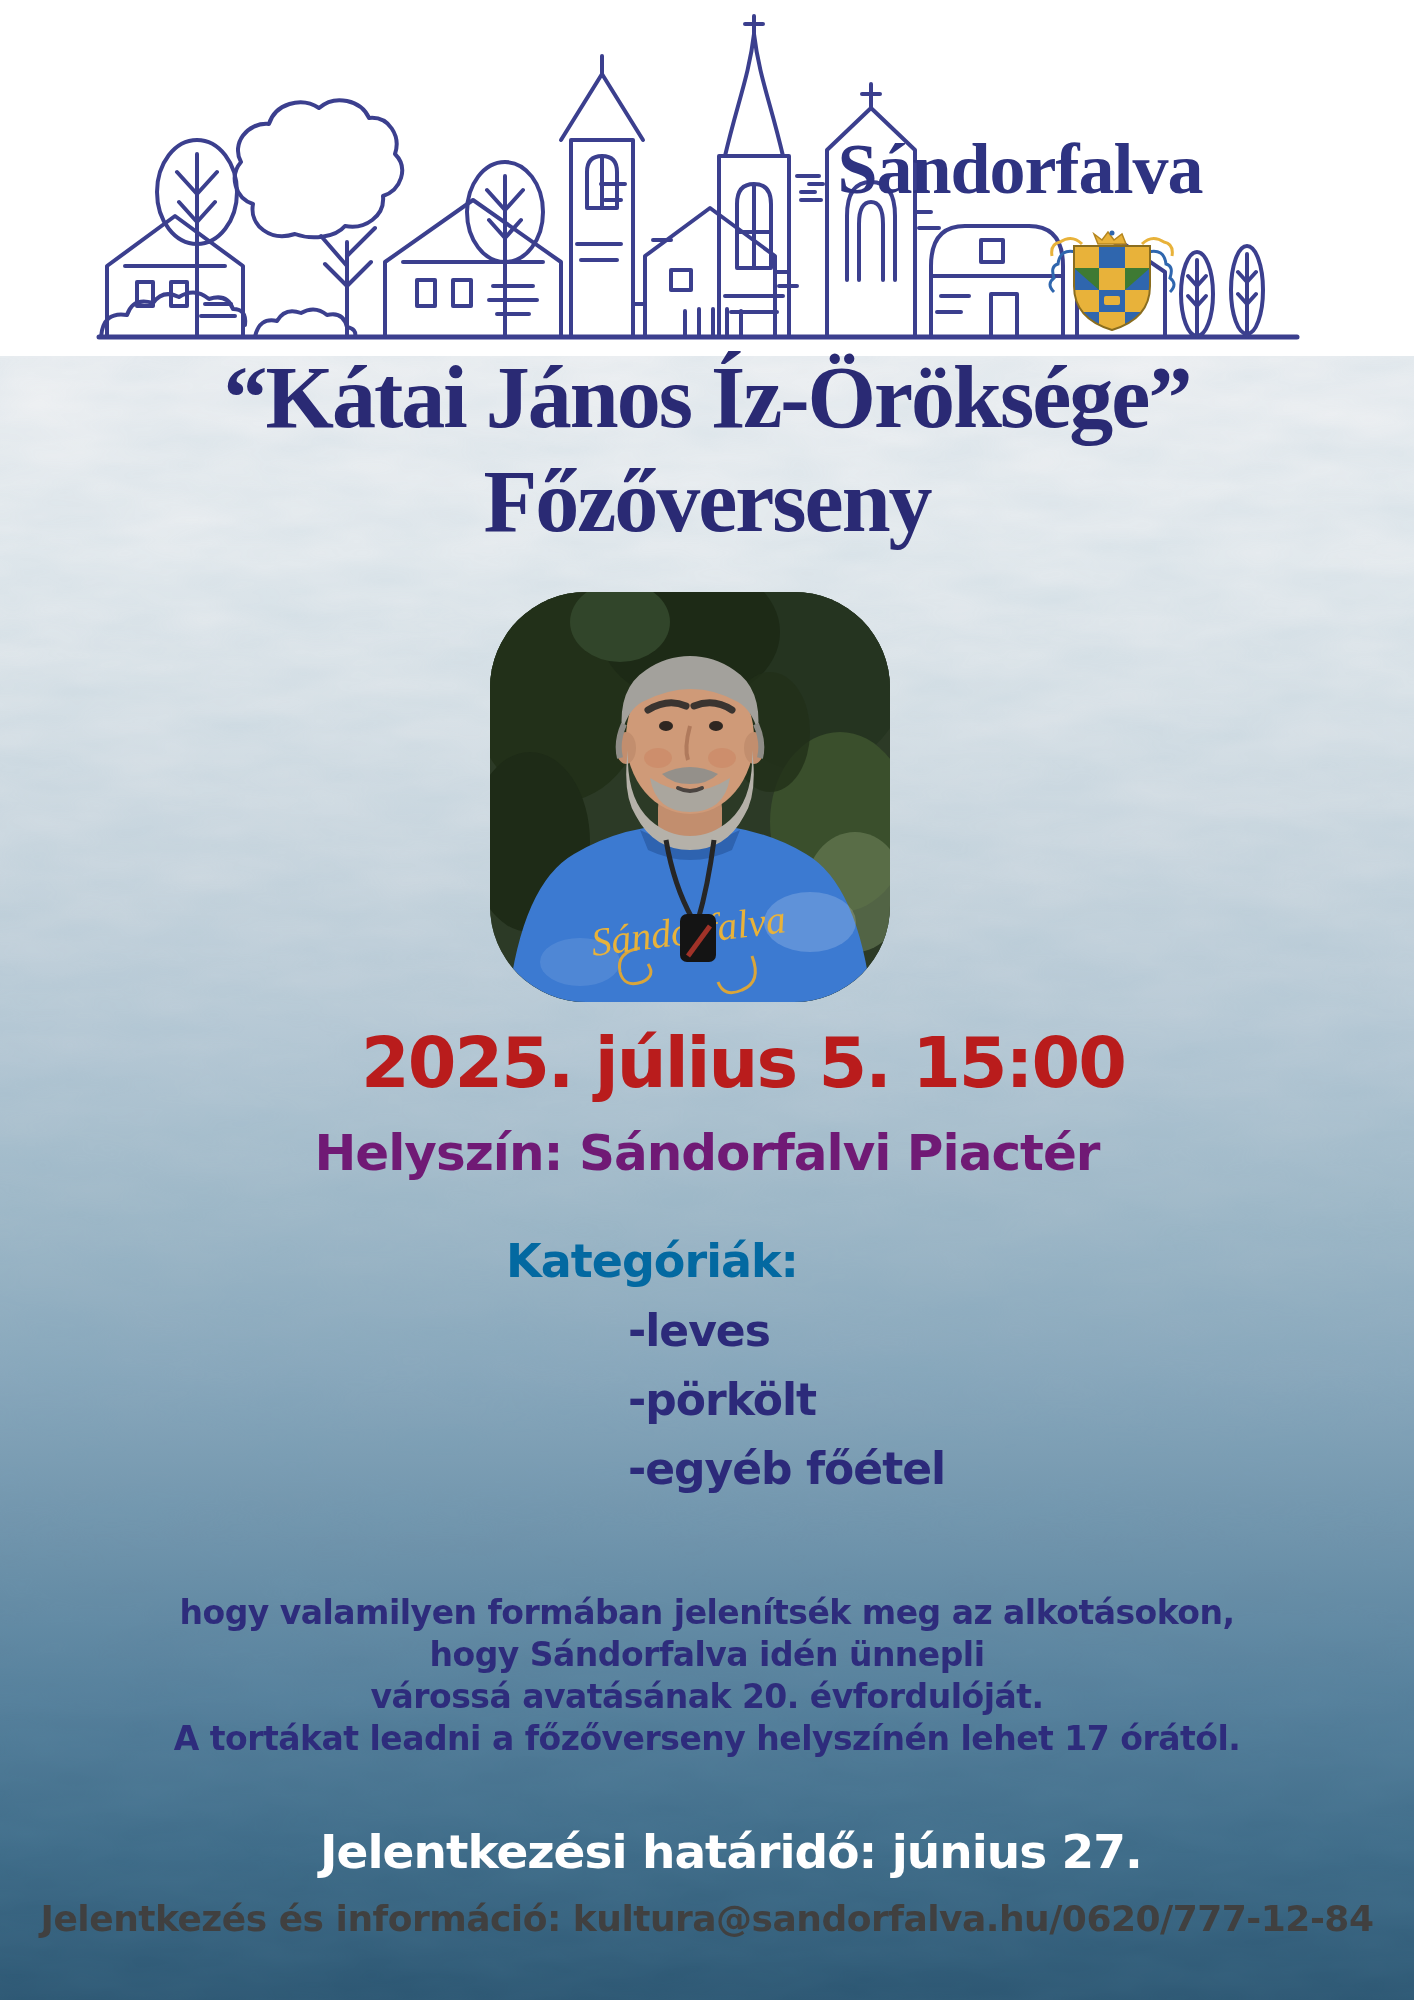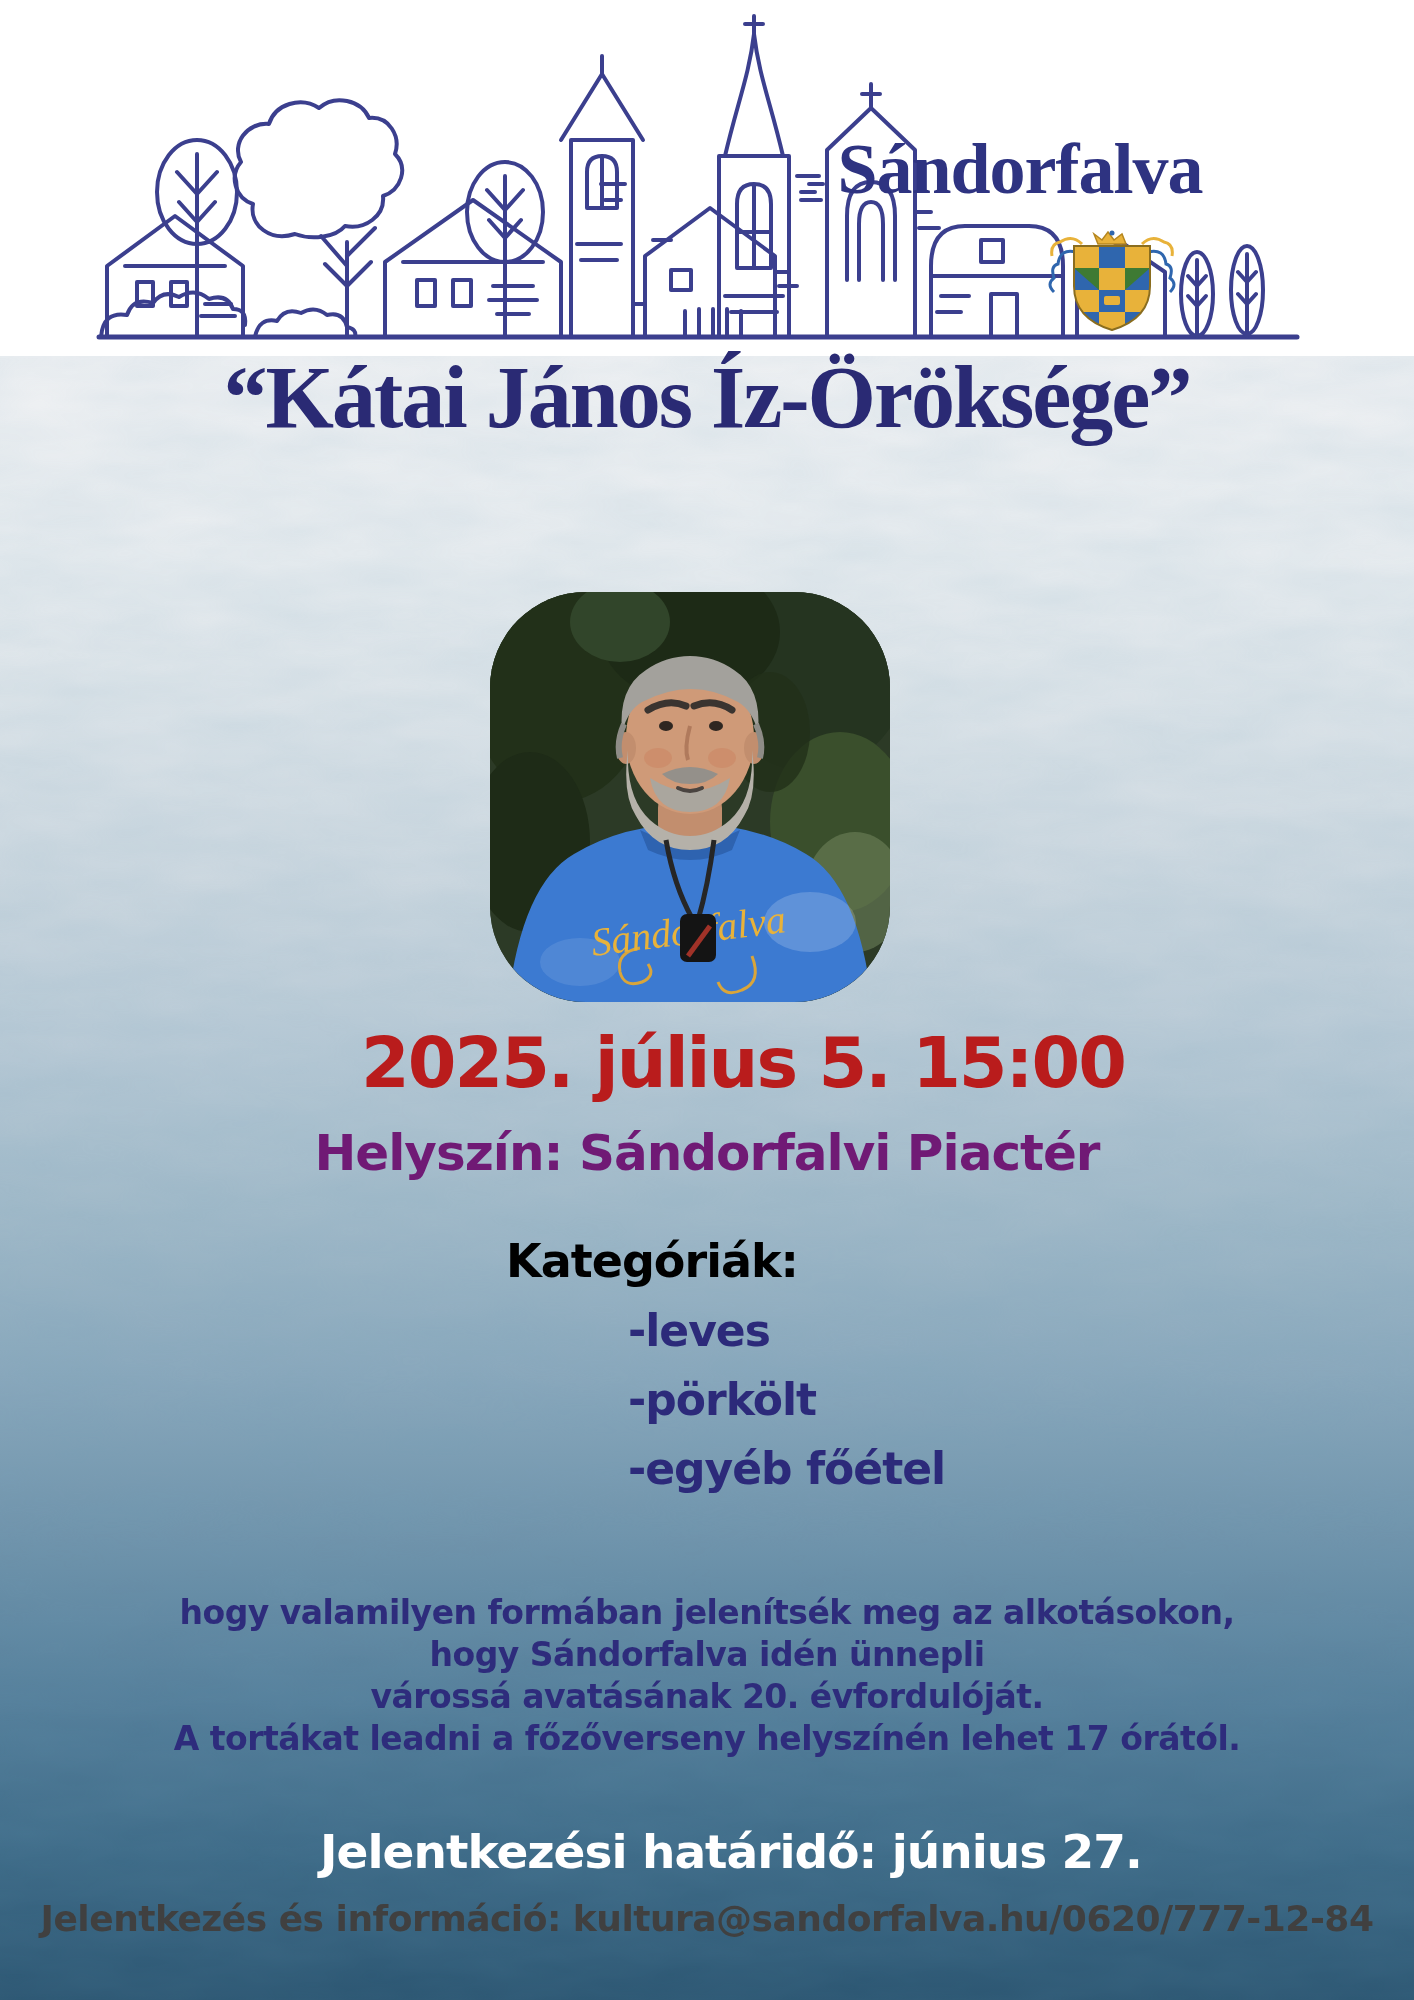--- a/index.html
+++ b/index.html
@@ -40,21 +40,21 @@
   .datetime{
     position:absolute;top:1022px;left:0;width:1414px;text-align:center;
     font-weight:700;font-size:70px;color:#b91c1c;letter-spacing:-2px;white-space:nowrap;padding-left:36px;
   }
   .location{
     position:absolute;top:1124px;left:0;width:1414px;text-align:center;
     font-weight:700;font-size:50px;color:#701a75;letter-spacing:-1px;white-space:nowrap;
   }
   .cat-heading{
     position:absolute;top:1234px;left:0;width:1304px;text-align:center;
-    font-weight:700;font-size:46px;color:#000000;letter-spacing:-1px;
+    font-weight:700;font-size:46px;color:#0369a1;letter-spacing:-1px;
   }
   .cat-list{
     position:absolute;top:1296px;left:628px;
     font-weight:700;font-size:44px;color:#2c2a7a;letter-spacing:-1px;
   }
   .cat-list .cat-item{display:block;line-height:69px;white-space:nowrap;}
   .note{
     position:absolute;top:1592px;left:0;width:1414px;text-align:center;
     font-weight:700;font-size:33px;color:#2e2c7c;line-height:42px;letter-spacing:-0.5px;
   }
@@ -215,20 +215,21 @@
   <svg class="texture" width="1414" height="1644">
     <filter id="grain">
       <feTurbulence type="fractalNoise" baseFrequency="0.009 0.028" numOctaves="3" seed="11"></feTurbulence>
       <feColorMatrix type="matrix" values="0 0 0 0 0.16  0 0 0 0 0.35  0 0 0 0 0.48  0 0 0 0.5 0"></feColorMatrix>
     </filter>
     <rect width="1414" height="1644" filter="url(#grain)" opacity="0.28"></rect>
   </svg>
 
   <div class="title">
     <div>“Kátai János Íz-Öröksége”</div>
+    <div>Főzőverseny</div>
   </div>
 
   <div class="photo">
     <svg width="400" height="410" viewBox="0 0 400 410">
 
       <rect width="400" height="410" fill="#2c3a26"></rect>
       <g>
         <ellipse cx="70" cy="90" rx="90" ry="120" fill="#223019"></ellipse>
         <ellipse cx="320" cy="70" rx="100" ry="110" fill="#253420"></ellipse>
         <ellipse cx="200" cy="40" rx="90" ry="70" fill="#1d2a16"></ellipse>

